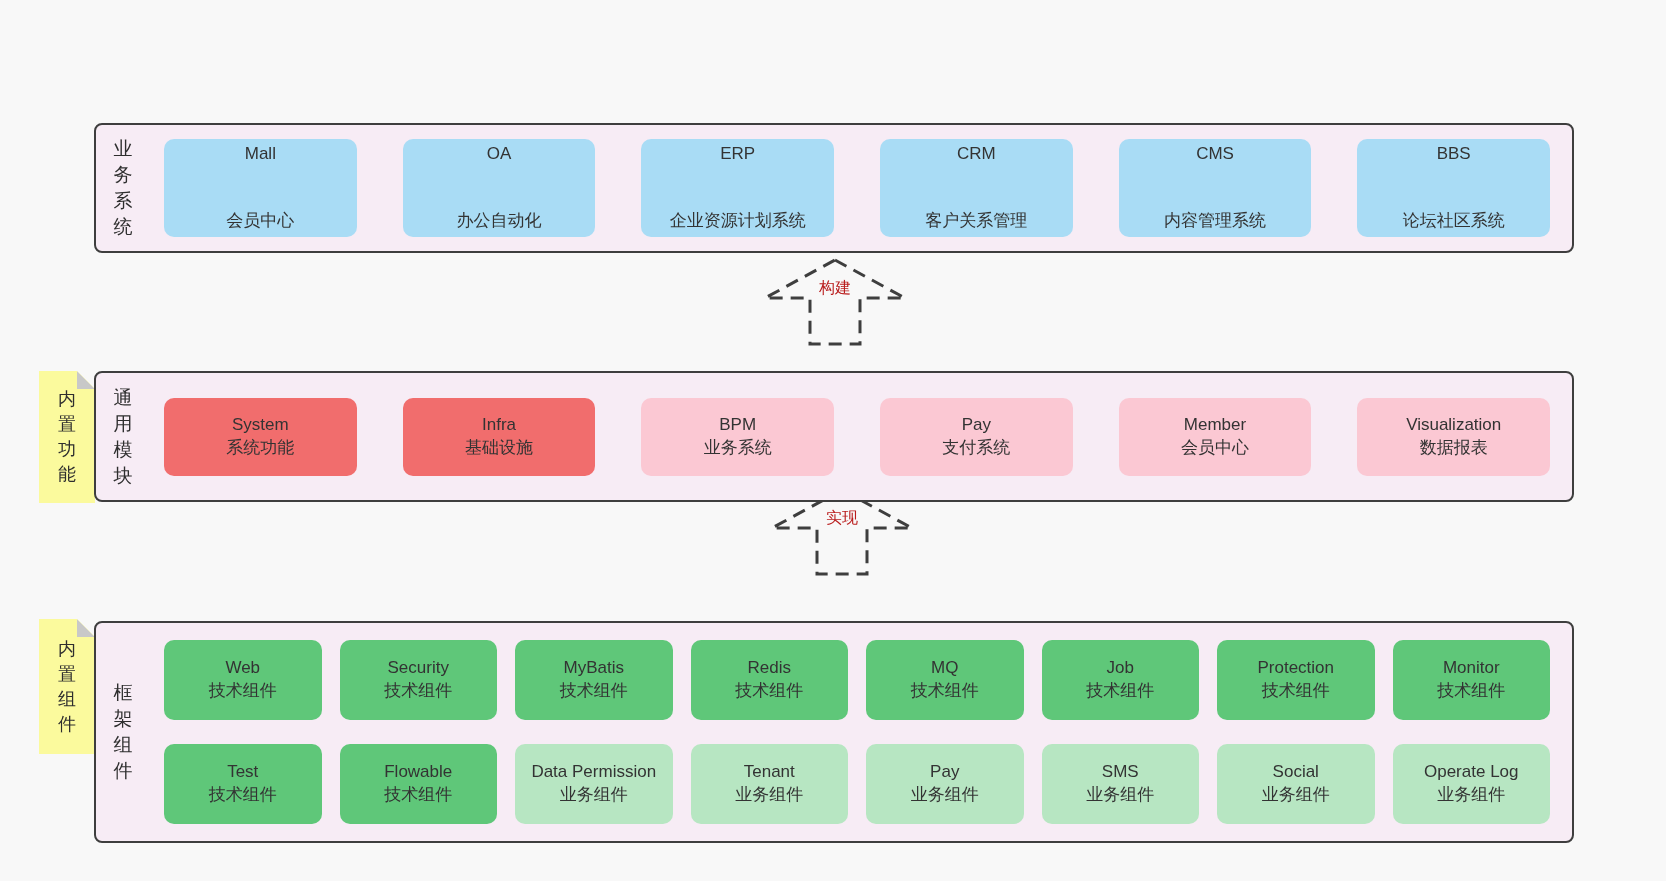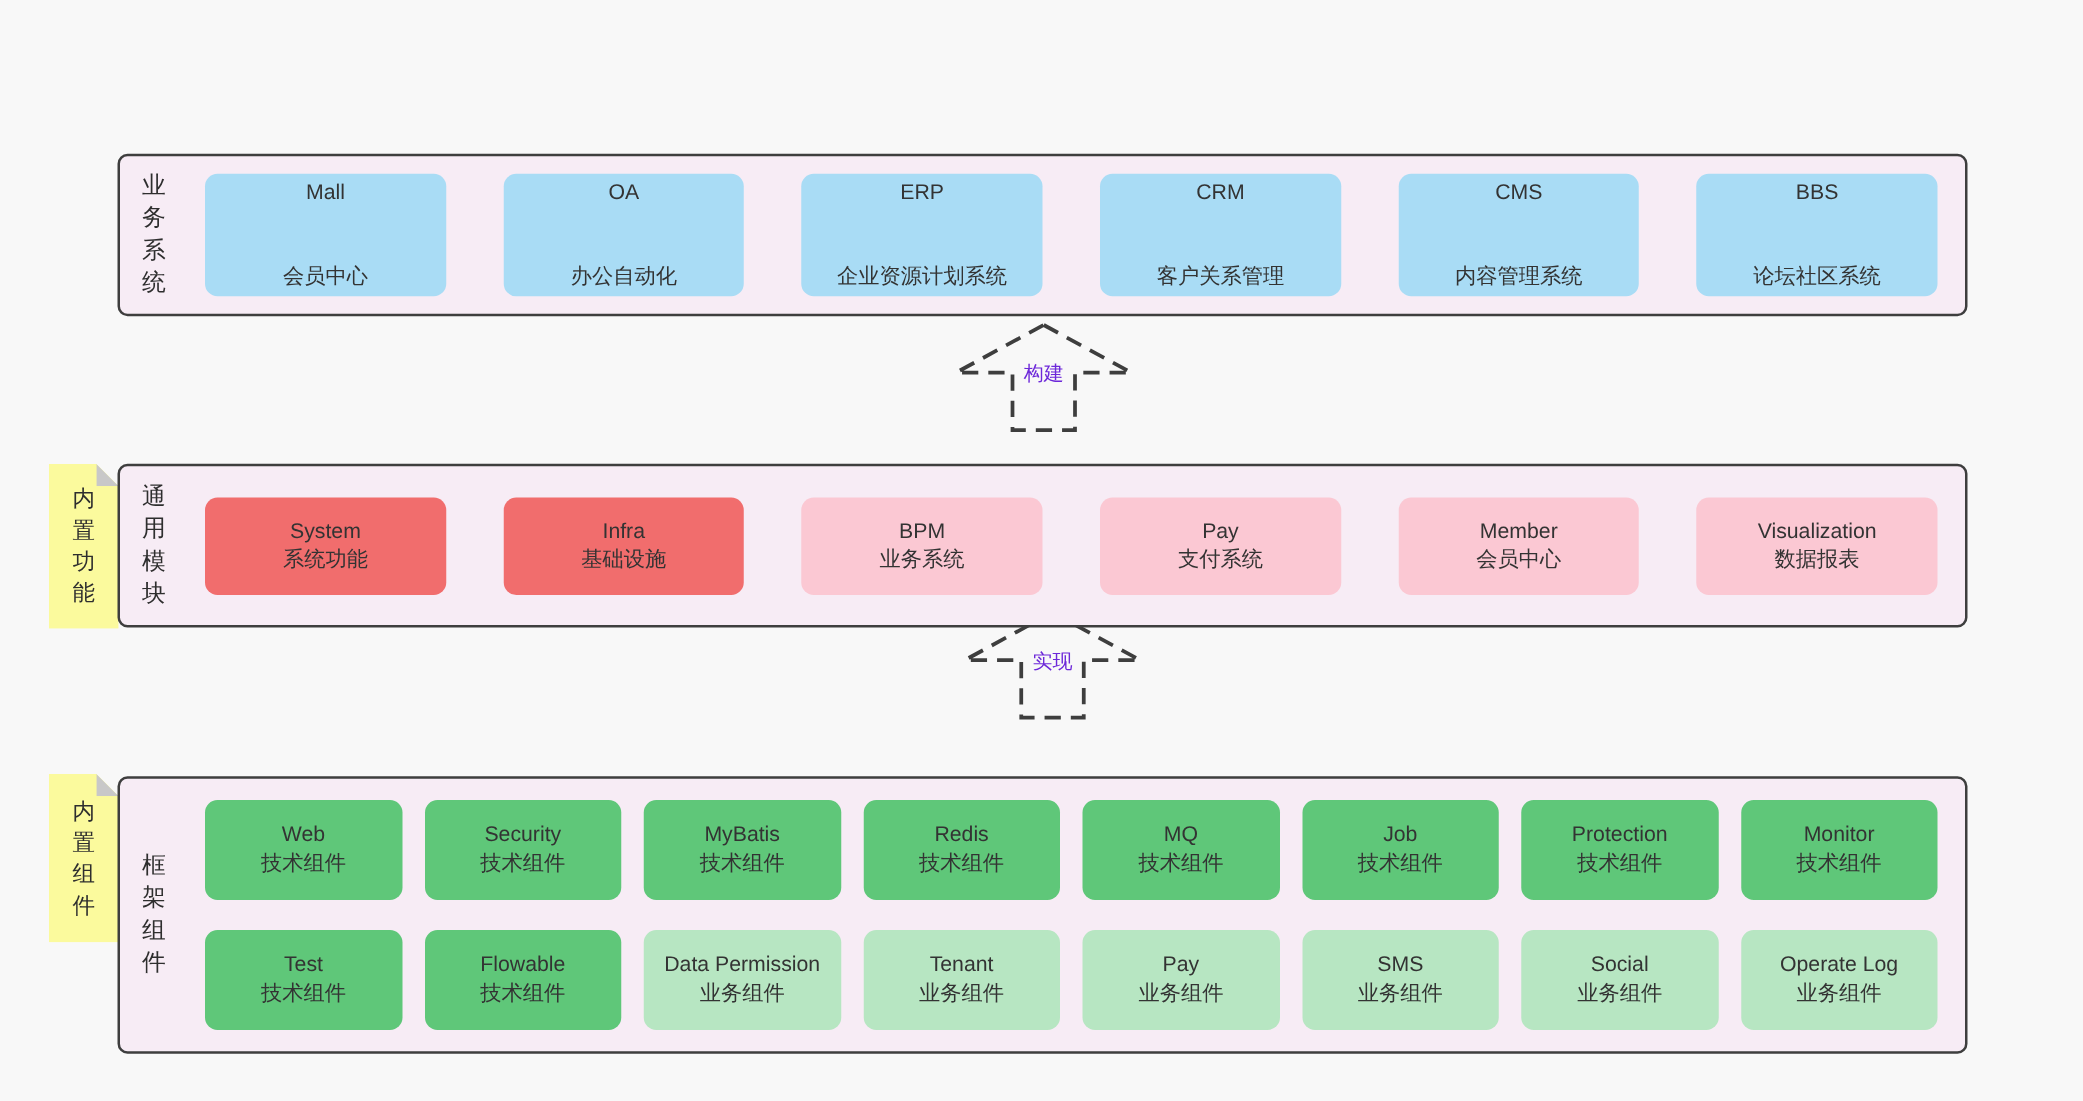--- a/index.html
+++ b/index.html
@@ -71,22 +71,22 @@
     word-break:break-all; text-align:center; color:#2e2e2e;
   }
   
   .arrow{
     position:absolute; width:150px; height:92px; z-index:0;
   }
   .arrow-build{left:760px; top:256px;}
   .arrow-implement{left:767px; top:486px;}
   .arrow svg{display:block;}
   .arrow-label{
-    position:absolute; left:50%; top:32px; transform:translateX(-50%);
-    background:var(--page-bg); padding:1px 5px; font-size:16px; color:#6d28d9;
+    position:absolute; left:50%; top:21px; transform:translateX(-50%);
+    background:var(--page-bg); padding:1px 5px; font-size:16px; color:#b91c1c;
     white-space:nowrap;
   }
 </style>
 </head>
 <body>
 
 <div>
 
   <div class="tag tag-modules">
     <span class="fold"></span>

